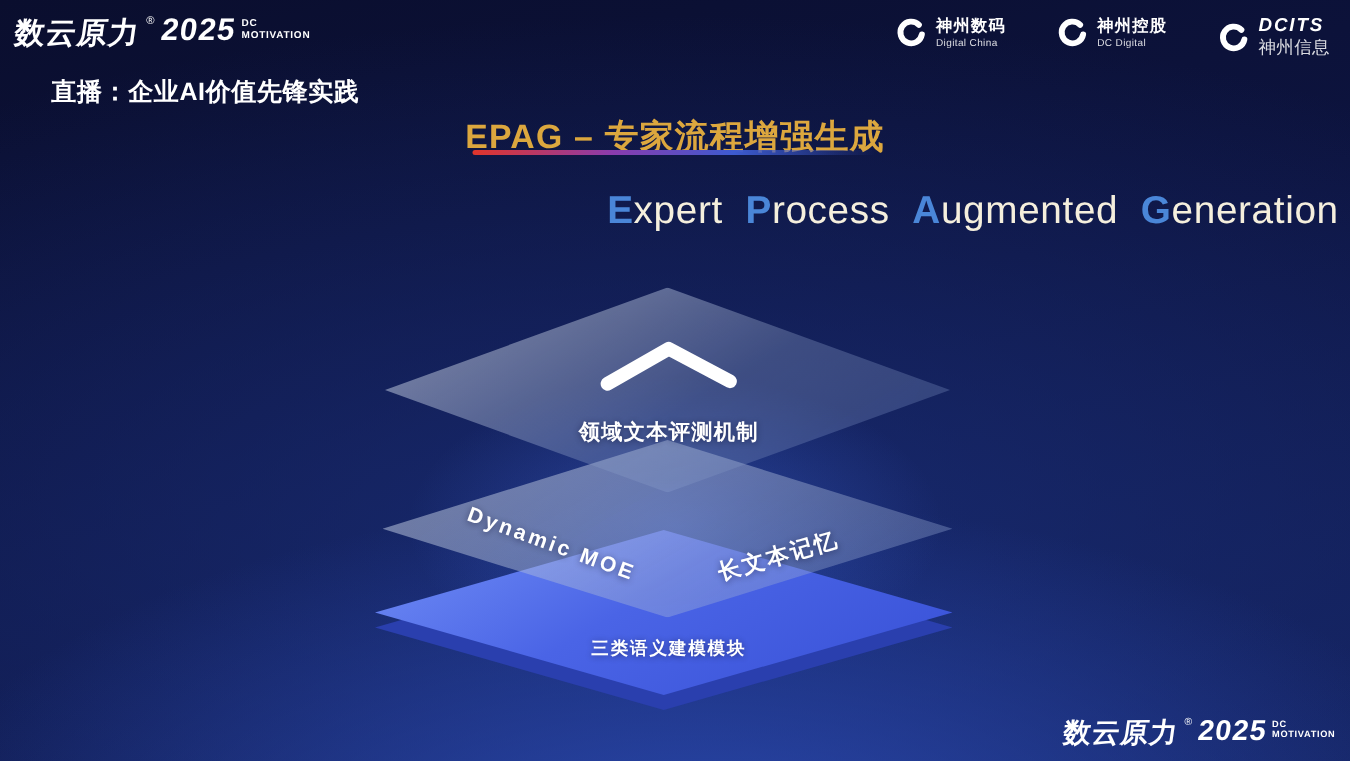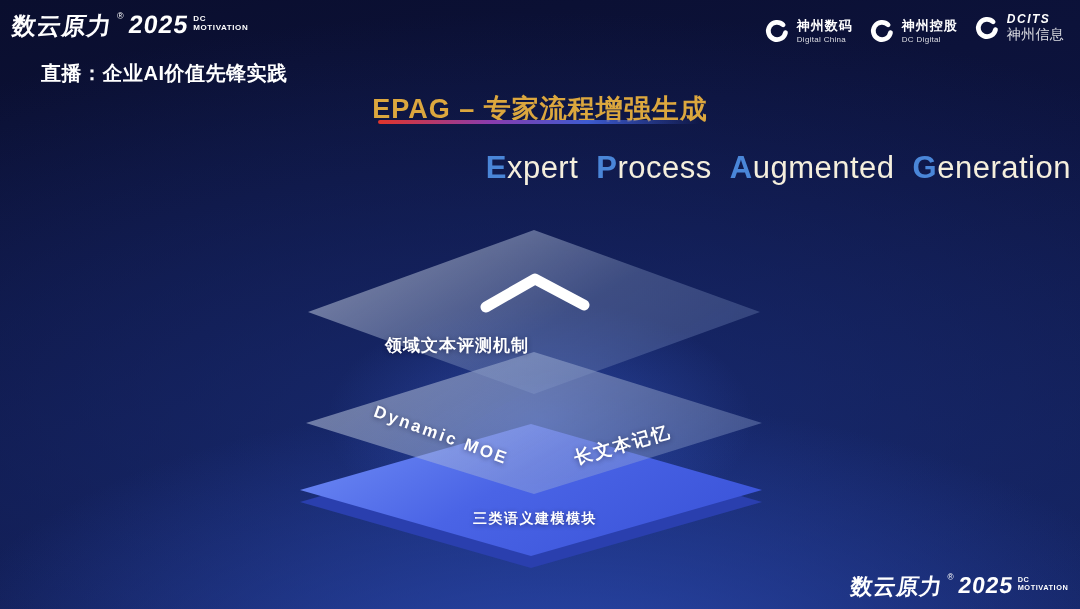--- a/index.html
+++ b/index.html
@@ -27,46 +27,46 @@
   .title-cn { position:absolute; left:0; top:56px; width:100%; text-align:center;
               font-size:27px; font-weight:bold; color:#dca73e; letter-spacing:1px;margin-top:35px; }
   .divider { position:absolute; left:378px; top:120px; width:322px; height:4px; border-radius:2px;
              background:linear-gradient(90deg,#e0352b 0%,#8a3cae 35%,#3d5bd0 65%,rgba(40,80,190,0) 100%); }
   .title-en { position:absolute; left:0; top:150px; width:100%; text-align:right;
               font-size:31px; font-weight:500; letter-spacing:.5px; color:#f5efdd; }
   .title-en .word { margin:0 9px; }
   .title-en .cap { color:#4a86d8; font-weight:bold; }
 
   
-  .partners { position:absolute; right:16px; top:12px; display:flex; align-items:flex-end; gap:16px; }
+  .partners { position:absolute; right:16px; top:12px; display:flex; align-items:flex-start; gap:40px; }
   .partner { display:flex; align-items:center; gap:7px; }
   .partner-name { font-size:13px; font-weight:bold; letter-spacing:1px; }
   .partner-sub { font-size:8px; opacity:.85; letter-spacing:.3px; }
-  .partner-dcits .partner-name { font-size:12px; font-style:italic; letter-spacing:1.5px; }
+  .partner-dcits .partner-name { font-size:15px; font-style:italic; letter-spacing:1.5px; }
   .partner-dcits .partner-sub { font-size:14px; }
 
   
   .glow { position:absolute; left:235px; top:250px; width:610px; height:340px; z-index:5;
           background:radial-gradient(50% 50% at 50% 50%, rgba(70,110,230,.38), rgba(70,110,230,0) 70%); }
   .layer { position:absolute; clip-path:polygon(50% 0, 100% 50%, 50% 100%, 0 50%); }
   .layer-top    { left:308px; top:230px; width:452px; height:164px; z-index:30;
                   background:linear-gradient(150deg, rgba(236,244,255,.55) 0%, rgba(175,198,242,.28) 55%, rgba(145,172,228,.22) 100%);
                   filter:drop-shadow(0 6px 12px rgba(5,10,40,.35)); }
   .layer-middle { left:306px; top:352px; width:456px; height:142px; z-index:20;
                   background:linear-gradient(150deg, rgba(226,237,255,.5) 0%, rgba(155,182,238,.26) 100%);
                   filter:drop-shadow(0 6px 12px rgba(5,10,40,.3)); }
   .layer-bottom-side { left:300px; top:436px; width:462px; height:132px; z-index:9; background:#2a3fae; }
   .layer-bottom { left:300px; top:424px; width:462px; height:132px; z-index:10;
                   background:linear-gradient(150deg, #7390f6 0%, #4a64e6 45%, #3750d6 100%);
                   filter:drop-shadow(0 0 28px rgba(90,130,255,.55)); }
 
   .chevron { position:absolute; left:477px; top:270px; z-index:35; }
 
   .dlabel { position:absolute; font-weight:bold; text-shadow:0 1px 5px rgba(0,0,30,.45); }
-  .label-top    { left:385px; top:334px; width:300px; font-size:17px; z-index:36; letter-spacing:1px; }
+  .label-top    { left:385px; top:334px; width:300px; text-align:center; font-size:17px; z-index:36; letter-spacing:1px; }
   .label-dmoe   { left:378px; top:402px; font-size:17px; letter-spacing:2.5px; z-index:26;
                   transform:rotate(20deg); transform-origin:left top; }
   .label-ltm    { left:578px; top:446px; font-size:18px; letter-spacing:2px; z-index:26;
                   transform:rotate(-16deg); transform-origin:left bottom; }
   .label-bottom { left:393px; top:510px; width:284px; text-align:center; font-size:14px; z-index:26; letter-spacing:1.5px; }
 </style>
 </head>
 <body>
 
 <div class="slide">

